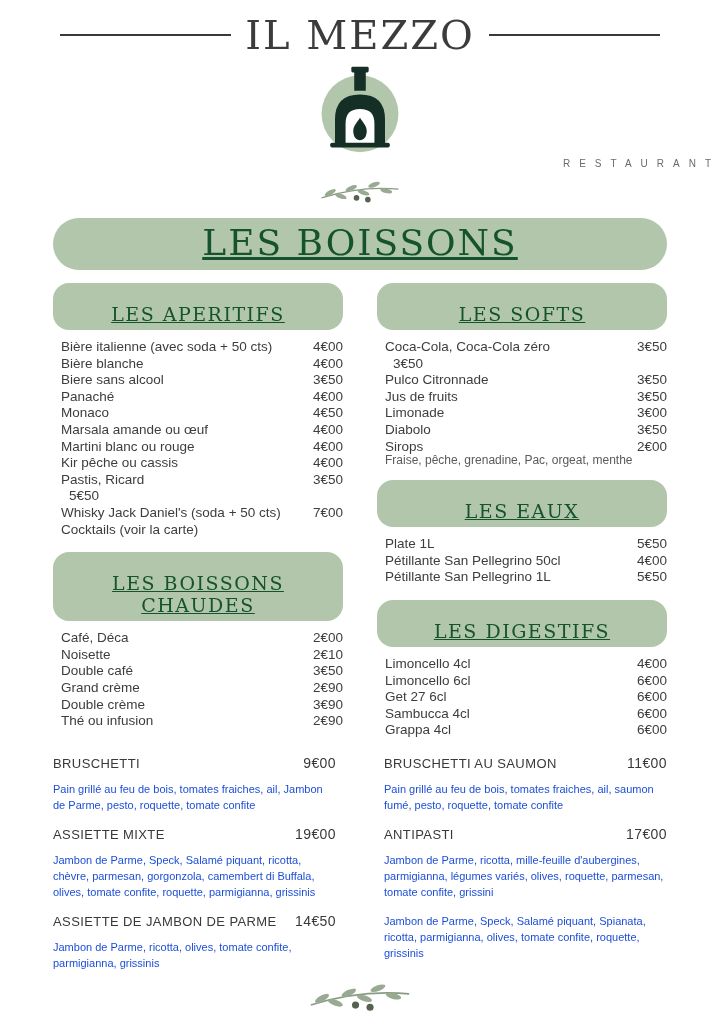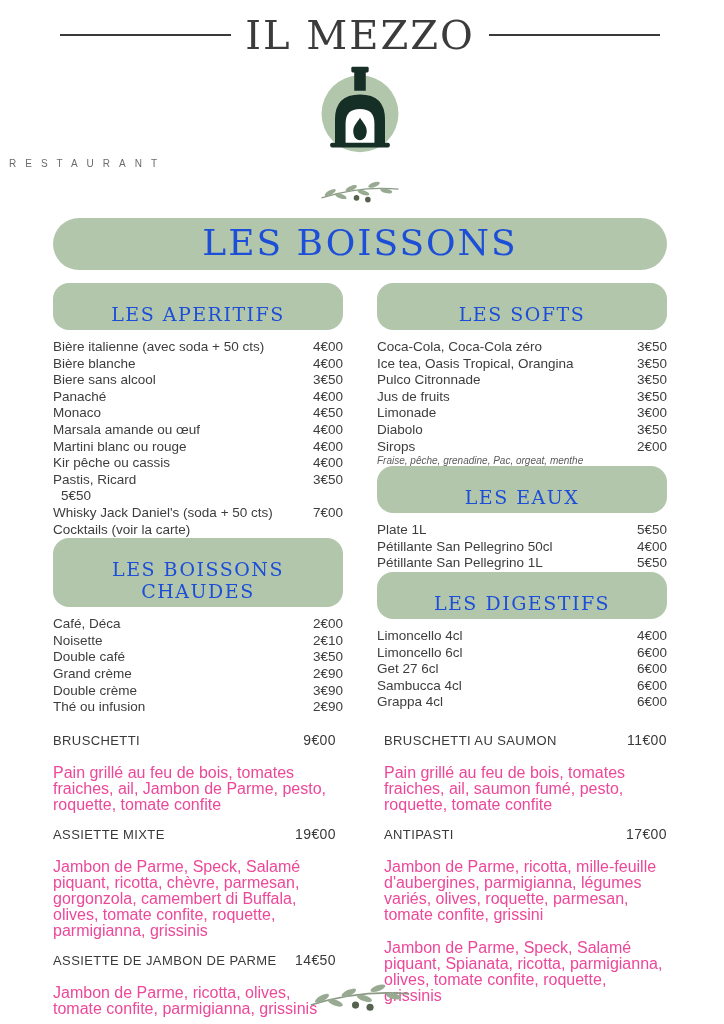--- a/index.html
+++ b/index.html
@@ -5,42 +5,42 @@
   * { margin:0; padding:0; box-sizing:border-box; }
   html, body { background:#ffffff; }
   body { width:724px; height:1024px; font-family:"Liberation Sans", sans-serif; color:#3d3d3d; position:relative; overflow:hidden; }
   .page { width:720px; height:1024px; padding-top:10px; position:relative; }
 
   .brand-row { display:flex; align-items:center; justify-content:center; gap:14px; width:600px; margin:2px auto 0; }
   .rule { flex:1; height:2px; background:#3a3a3a; }
   .brand-title { font-family:"DejaVu Serif","Liberation Serif",serif; font-size:40px; letter-spacing:2px; color:#3b3b3b; font-weight:500; white-space:nowrap; }
 
   .logo-wrap { display:flex; justify-content:center; margin-top:4px; }
-  .restaurant-label { text-align:left; font-size:10px; letter-spacing:9px; text-indent:9px; color:#6b6b6b; margin-top:2px; }
+  .restaurant-label { text-align:right; font-size:10px; letter-spacing:9px; text-indent:9px; color:#6b6b6b; margin-top:2px; }
   .olive { display:flex; justify-content:center; margin-top:6px; }
 
-  .pill { background:#b2c6ac; color:#1d4ed8; font-family:"DejaVu Serif","Liberation Serif",serif; text-align:center; }
+  .pill { background:#b2c6ac; color:#14532d; font-family:"DejaVu Serif","Liberation Serif",serif; text-align:center;text-decoration:underline; }
   .pill-lg { width:614px; margin:13px auto 0; border-radius:30px; font-size:36px; letter-spacing:2px; padding:4px 0 7px; }
   .pill-sm { border-radius:16px; font-size:19px; letter-spacing:1.5px; padding:20px 0 5px; }
-  .pill-gap { }
+  .pill-gap { margin-top:14px; }
 
   .cols, .food-cols { display:flex; width:614px; margin:13px auto 0; gap:34px; }
   .col { flex:1; min-width:0; }
 
-  .menu-list { list-style:none; margin-top:9px; }
+  .menu-list { list-style:none; margin-top:9px;margin-left:8px; }
   .menu-row { display:flex; justify-content:space-between; align-items:baseline; font-size:13.5px; line-height:16.6px; }
   .item-price { white-space:nowrap; margin-left:8px; }
-  .menu-note { font-size:10px; color:#5a5a5a; line-height:11px;font-style:italic; }
+  .menu-note { font-size:12px; color:#5a5a5a; line-height:11px; }
   .menu-note:empty { display:none; }
 
   .food-cols { margin-top:16px;gap:48px; }
   .food-item { margin-bottom:13px; }
   .food-head { display:flex; justify-content:space-between; align-items:baseline; font-size:13px; letter-spacing:0.4px; color:#393939; }
   .food-price { white-space:nowrap; margin-left:8px; font-size:14px; }
-  .food-desc { font-size:16px; line-height:16px; color:#ec4899; margin-top:17px; }
+  .food-desc { font-size:11px; line-height:16px; color:#1d4ed8; margin-top:10px; }
 
   .olive-bottom { position:absolute; bottom:10px; left:50%; transform:translateX(-50%); margin-top:0; }
   svg { display:block; }
 </style>
 </head>
 <body>
 
 <div class="page">
 
   <header>
@@ -230,21 +230,20 @@
 
       <li class="menu-item">
           <div class="menu-row">
             <span class="item-name">Coca-Cola, Coca-Cola zéro</span>
             <span class="item-price">3€50</span>
           </div>
 
         </li>
           <li class="menu-item">
           <div class="menu-row">
-            <span class="item-name">Ice tea, Oasis Tropical, Orangina</span>
             <span class="item-price">3€50</span>
           </div>
 
         </li>
           <li class="menu-item">
           <div class="menu-row">
             <span class="item-name">Pulco Citronnade</span>
             <span class="item-price">3€50</span>
           </div>
 

